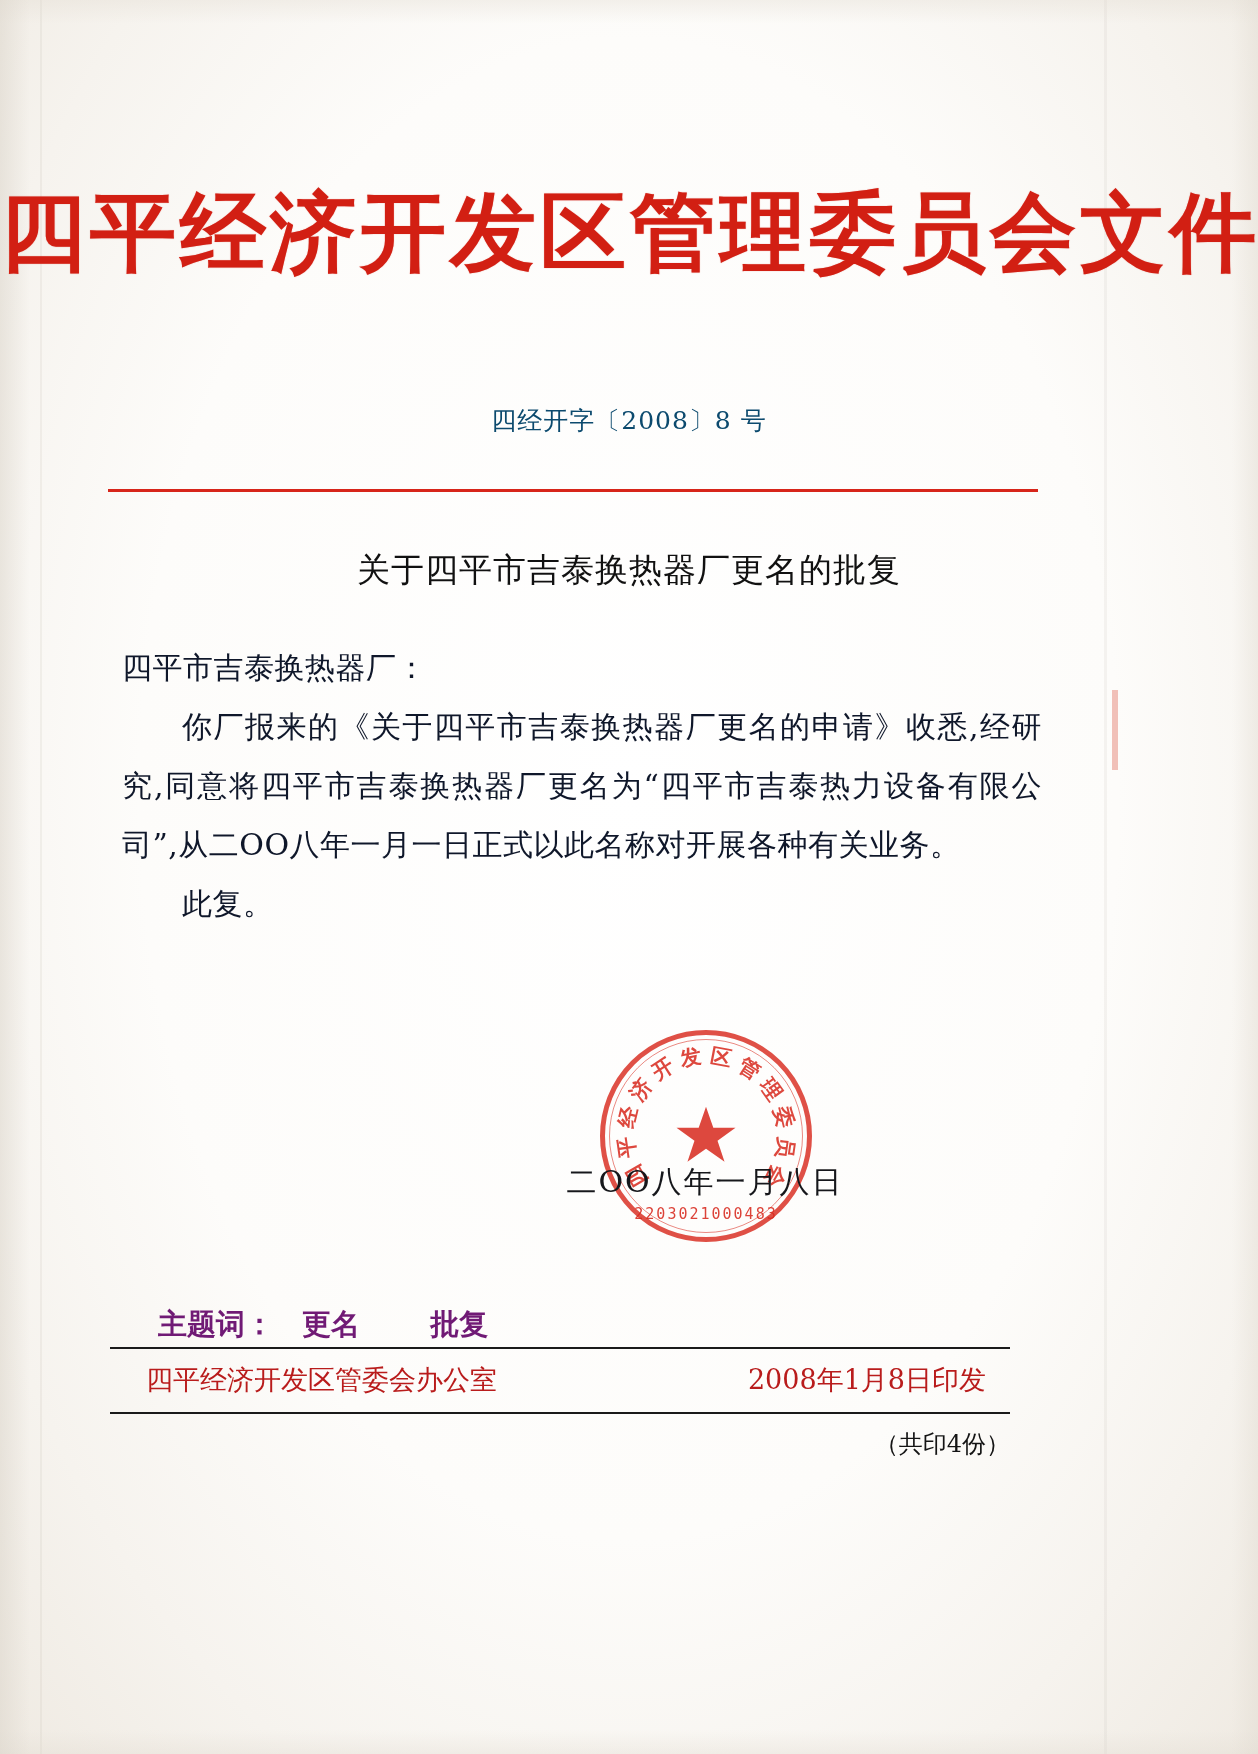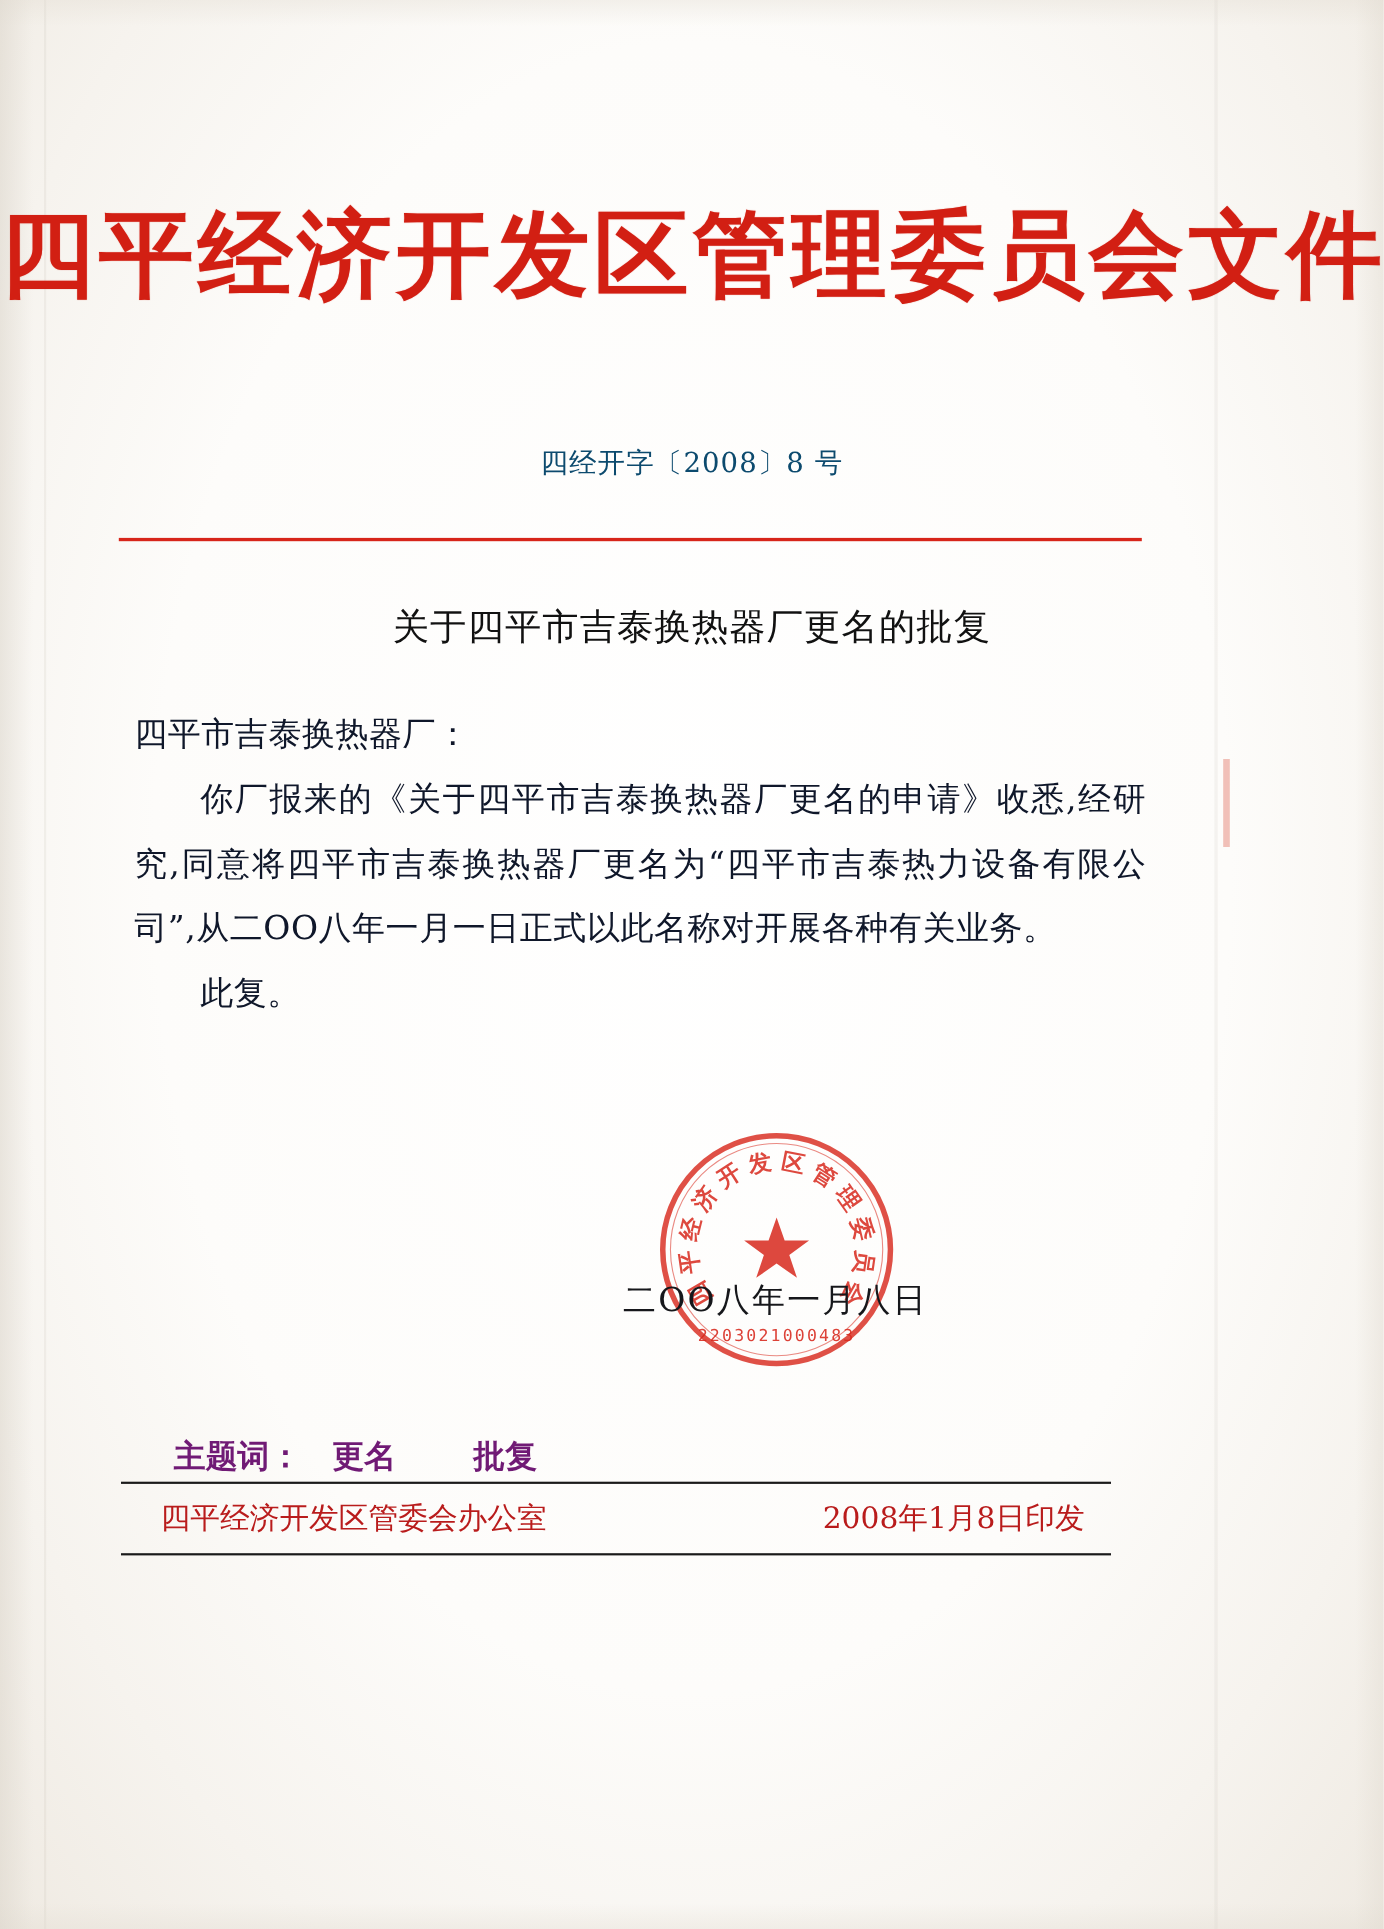--- a/index.html
+++ b/index.html
@@ -287,14 +287,15 @@
 
   <div class="rule" id="rule-1"></div>
 
   <div class="footer-row">
     <span>四平经济开发区管委会办公室</span>
     <span>2008年1月8日印发</span>
   </div>
 
   <div class="rule" id="rule-2"></div>
 
+  <div class="print-count">（共印4份）</div>
 
 </div>
 
 </body></html>

